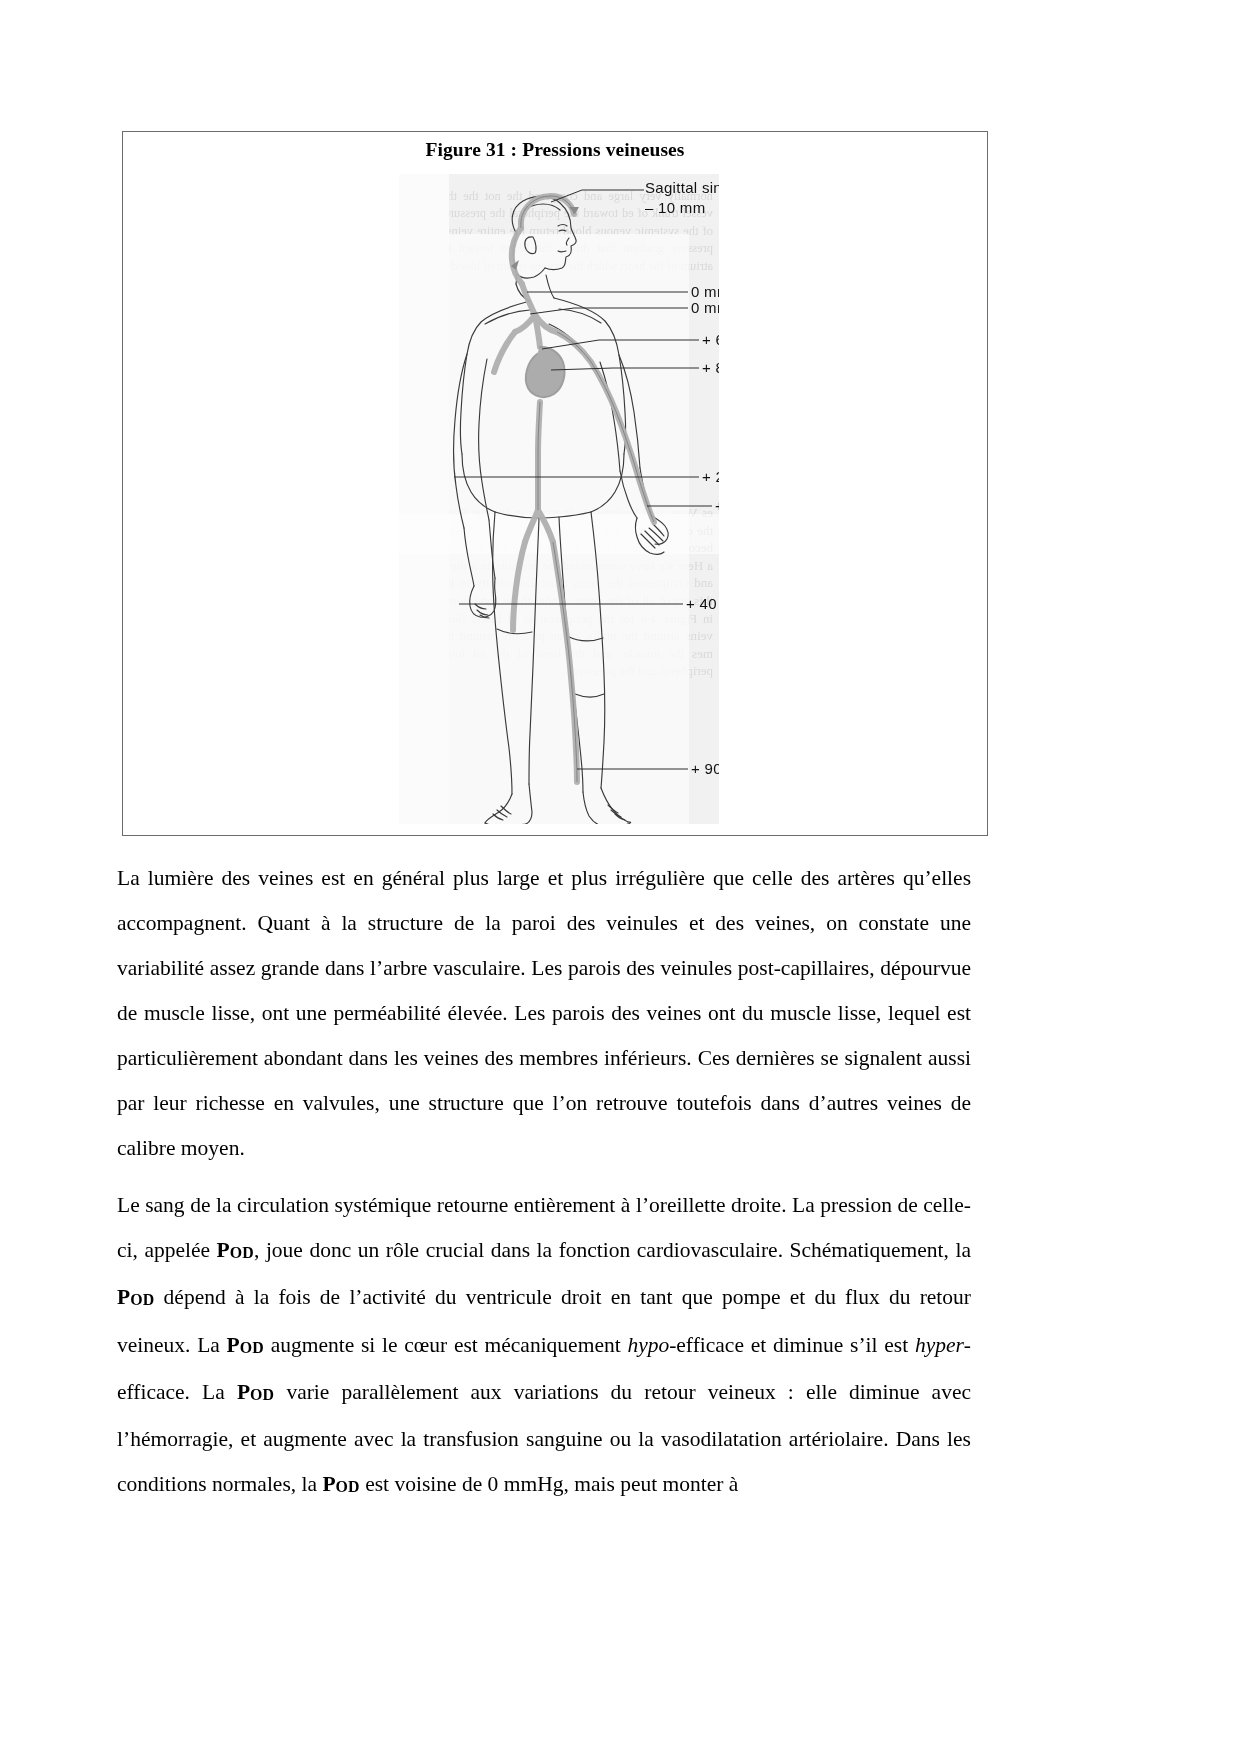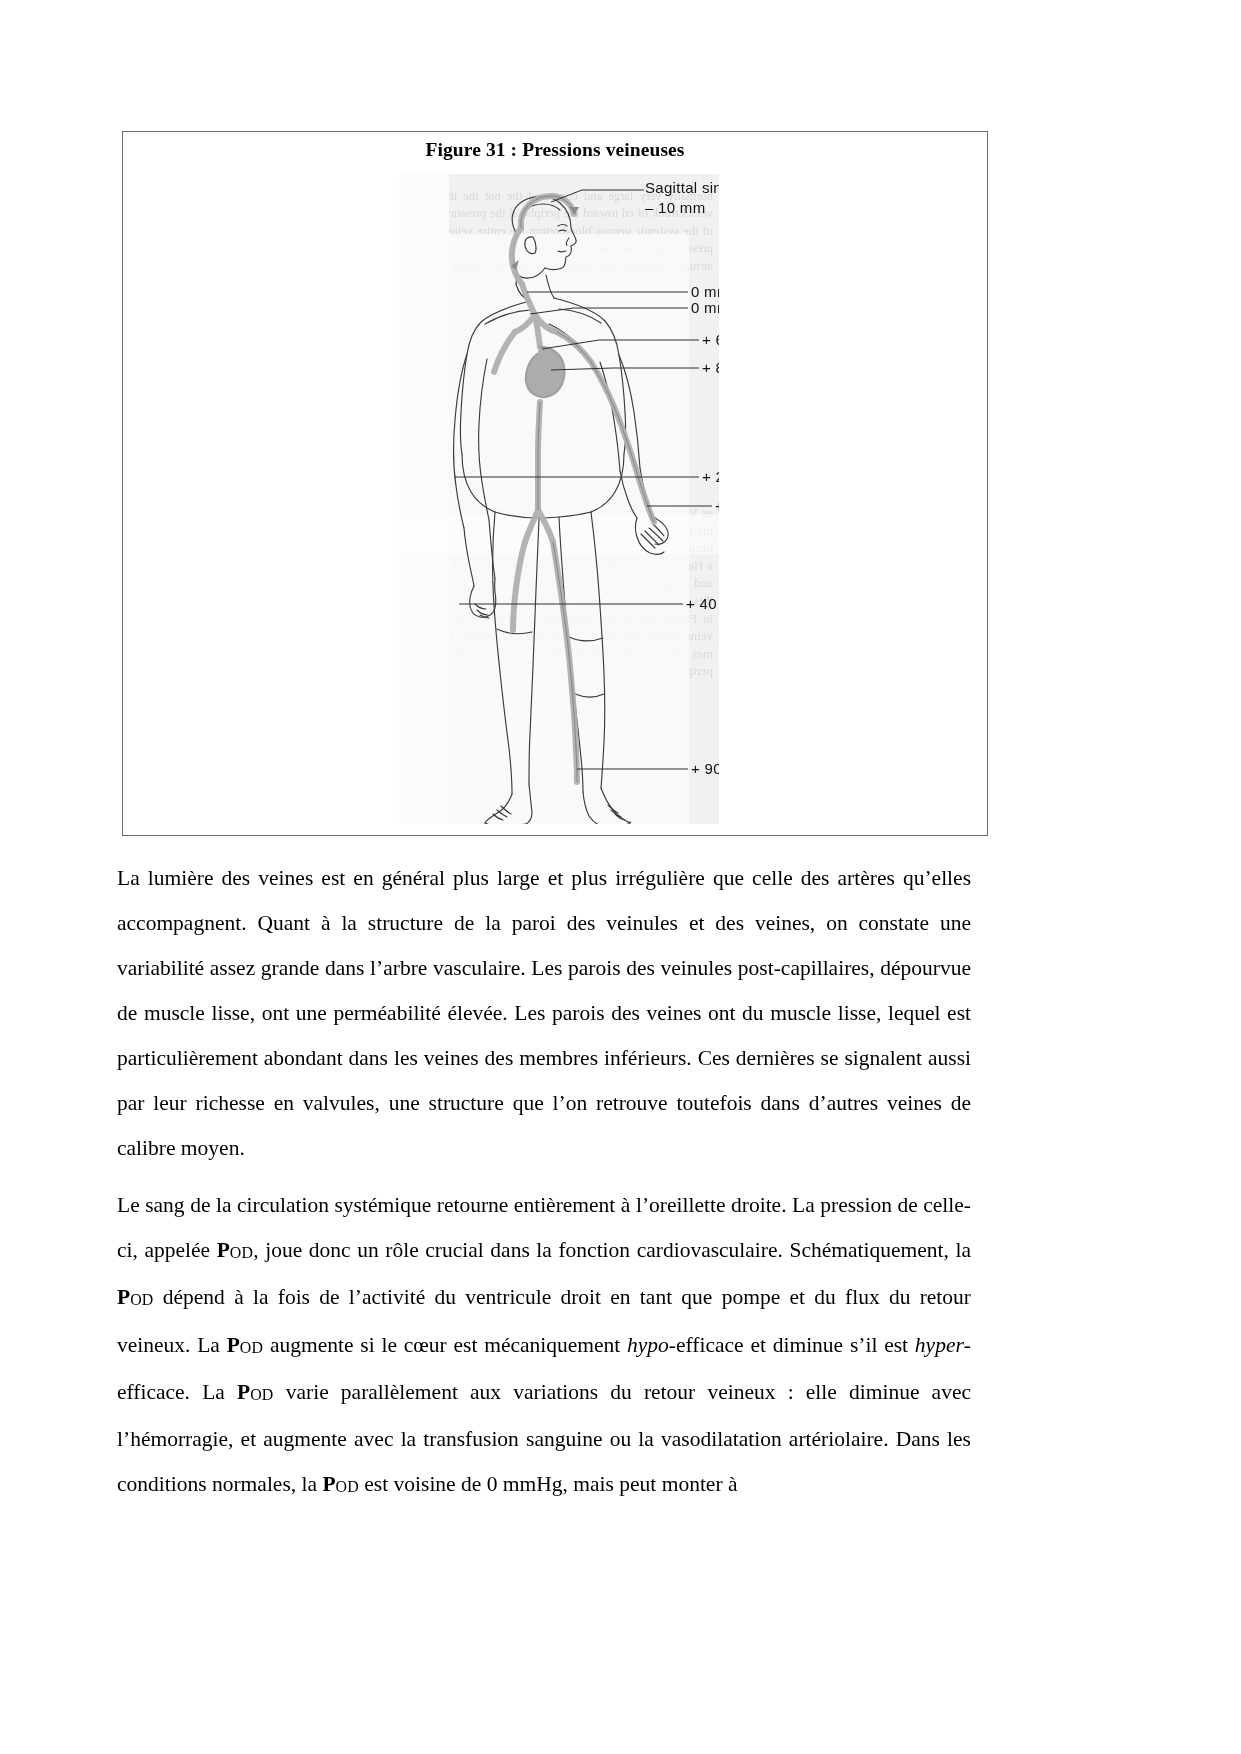--- a/index.html
+++ b/index.html
@@ -125,21 +125,21 @@
   }
   p.para + p.para {
     margin-top: 12px;
   }
   .pod {
     font-weight: bold;
     white-space: nowrap;
   }
   .pod .sub {
     font-size: 0.74em;
-    font-weight: normal;
+    font-weight: bold;
     letter-spacing: 0.2px;
     vertical-align: -0.08em;
   }
   .ital { font-style: italic; margin-top: 11px; }
 </style>
 </head>
 <body>
 
 <div class="page">
 

